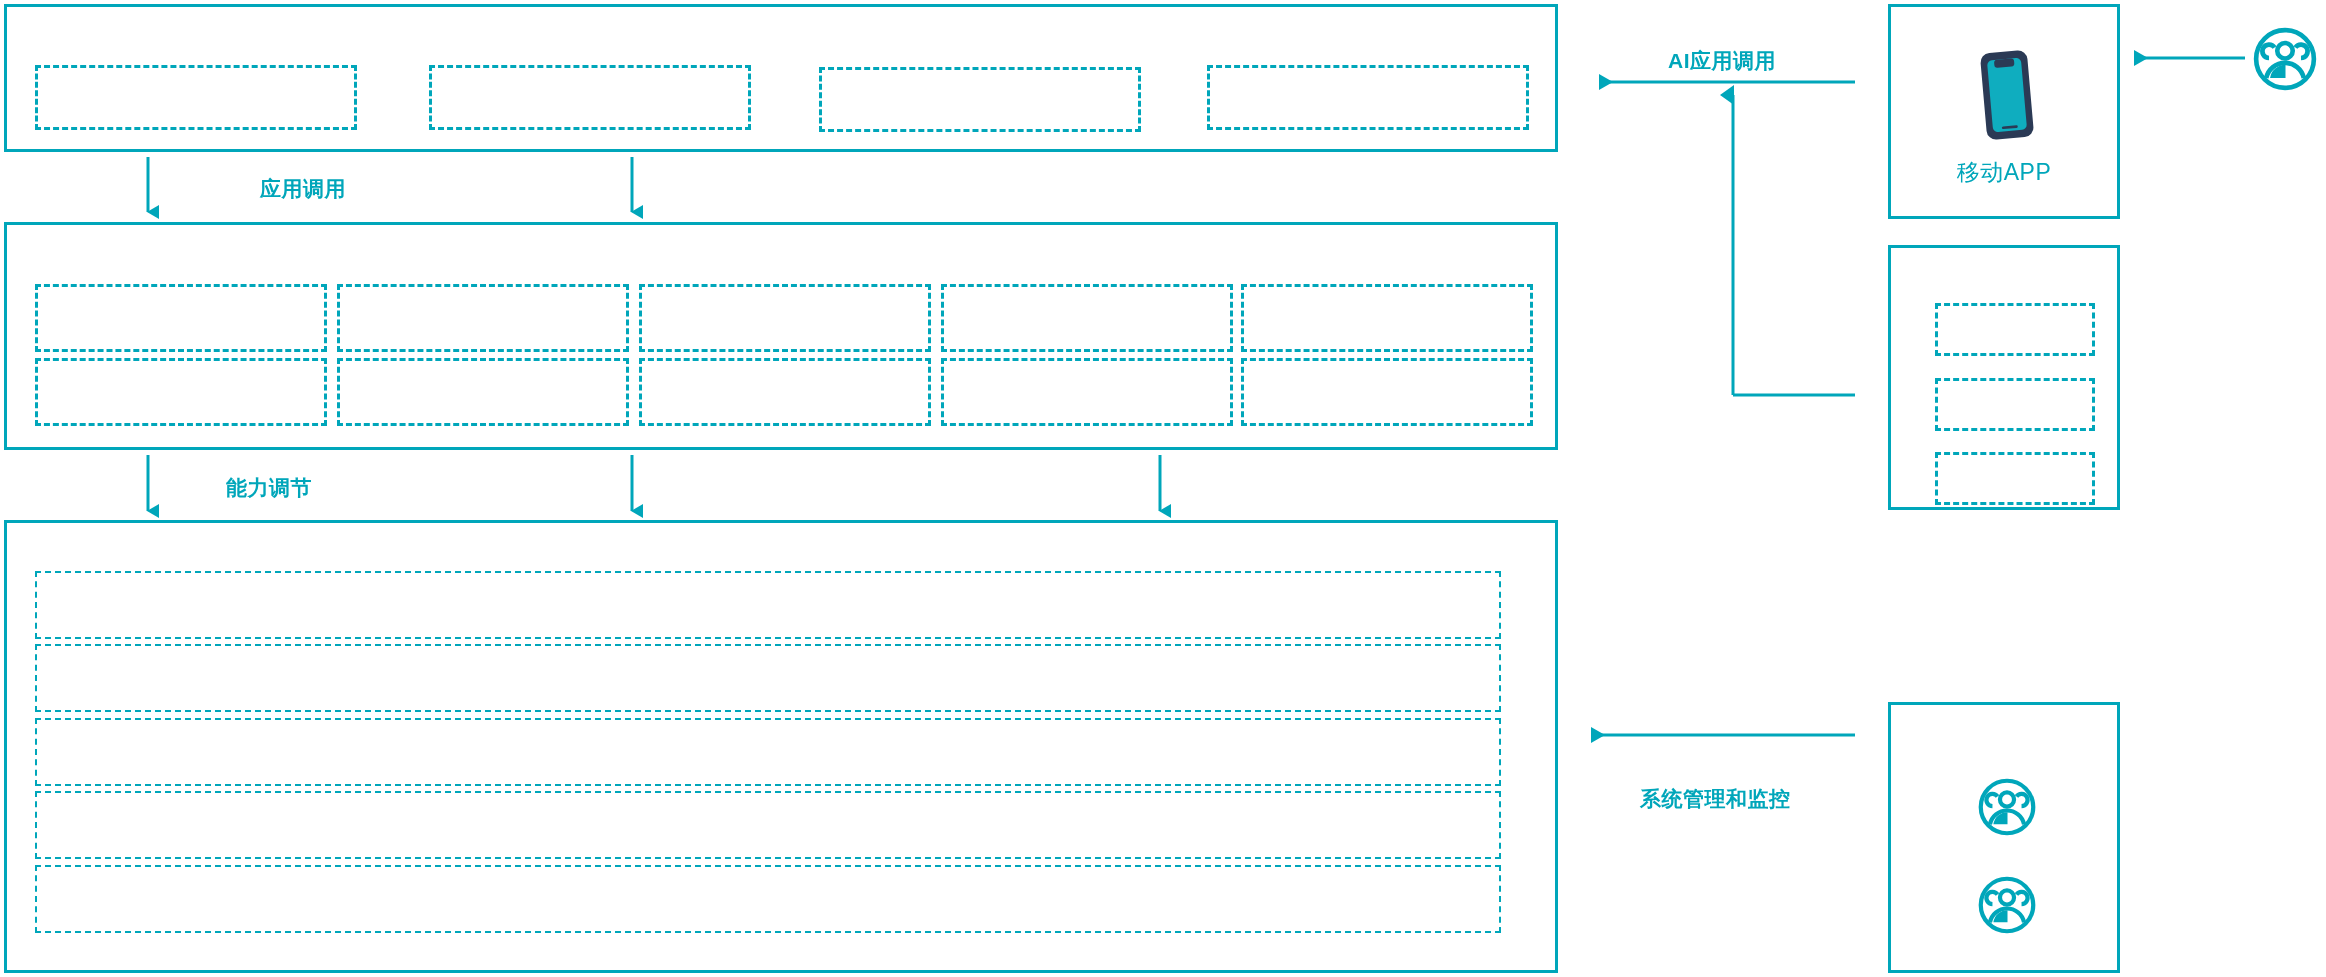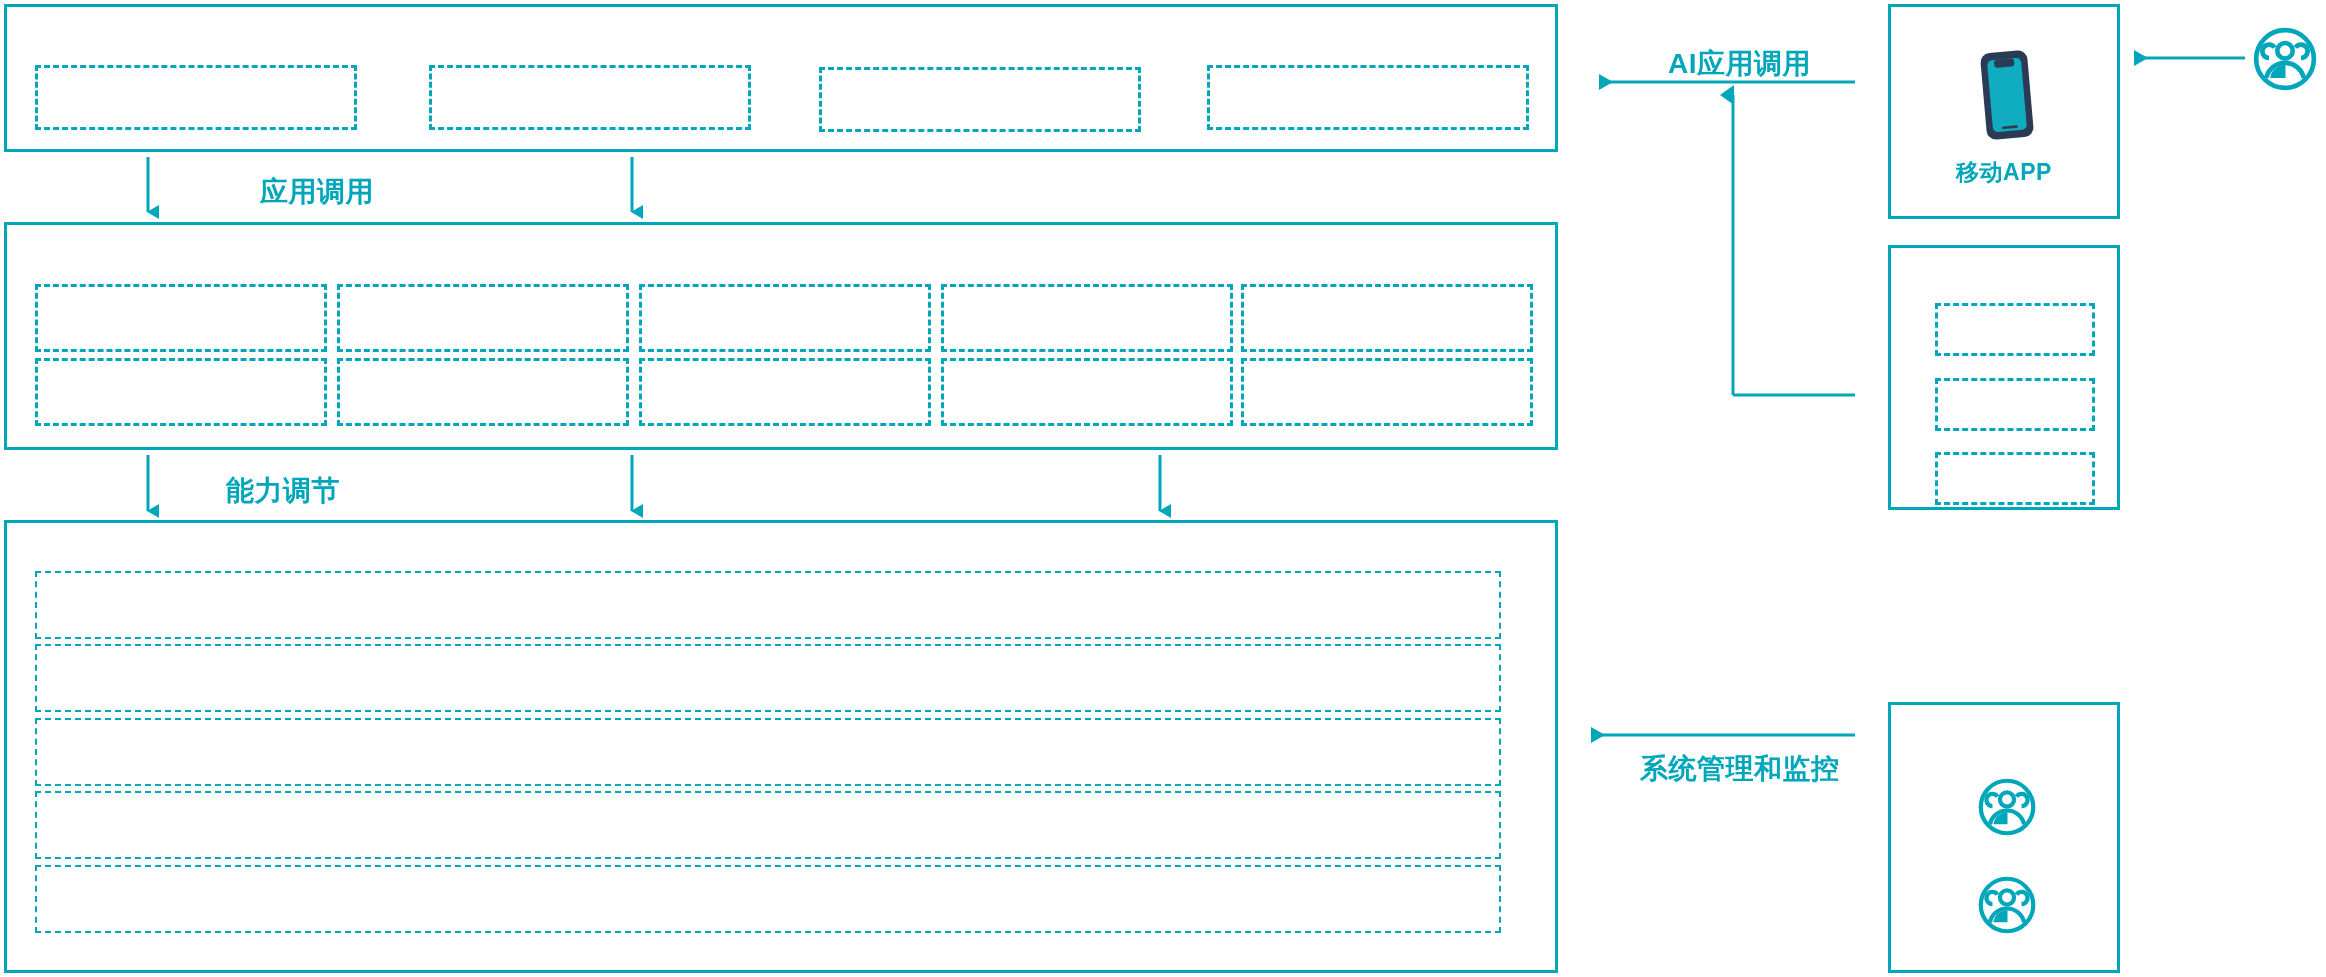--- a/index.html
+++ b/index.html
@@ -23,38 +23,38 @@
     border:3px dashed #00A6BA;
     background:transparent;
     box-sizing:border-box;
   }
   .dbox.fine{border-width:2px;}
 
   
   .label{
     position:absolute;
     color:#00A6BA;
-    font-size:28px;
+    font-size:21px;
     font-weight:bold;
     white-space:nowrap;
     letter-spacing:.5px;
     line-height:1;
   }
 
   
   .arrowlayer{position:absolute;left:0;top:0;width:2326px;height:977px;pointer-events:none;}
 
   
   .cardlabel{
     position:absolute;
     width:100%;
     text-align:center;
     color:#00A6BA;
     font-size:23px;
-    font-weight:bold;
+    font-weight:normal;
     letter-spacing:.5px;
   }
   .icon-wrap{position:absolute;}
 </style>
 </head>
 <body>
 
 <div class="stage">
 
   <svg class="arrowlayer" viewBox="0 0 2326 977" width="2326" height="977" xmlns="http://www.w3.org/2000/svg">
@@ -113,21 +113,21 @@
     <div class="dbox fine" style="left:28px;top:48px;width:1466px;height:68px;"></div>
     <div class="dbox fine" style="left:28px;top:121px;width:1466px;height:68px;"></div>
     <div class="dbox fine" style="left:28px;top:195px;width:1466px;height:68px;"></div>
     <div class="dbox fine" style="left:28px;top:268px;width:1466px;height:68px;"></div>
     <div class="dbox fine" style="left:28px;top:342px;width:1466px;height:68px;"></div>
   </div>
 
   <div class="label" style="left:232px;top:178px;margin-left:28px;">应用调用</div>
   <div class="label" style="left:226px;top:477px;">能力调节</div>
   <div class="label" style="left:1668px;top:50px;">AI应用调用</div>
-  <div class="label" style="left:1640px;top:755px;">系统管理和监控</div>
+  <div class="label" style="left:1640px;top:788px;">系统管理和监控</div>
 
   <div class="panel" style="left:1888px;top:4px;width:232px;height:215px;">
     <div class="icon-wrap" style="left:80px;top:38px;width:72px;height:100px;">
       <svg viewBox="0 0 72 100" width="72" height="100" xmlns="http://www.w3.org/2000/svg">
         <g transform="rotate(-5 36 50)">
           <rect x="14" y="8" width="44" height="84" rx="8" ry="8" fill="#2B3A55" stroke="#2B3A55" stroke-width="3"></rect>
           <rect x="19" y="14" width="34" height="72" rx="5" ry="5" fill="#0FADBF"></rect>
           <path d="M29,14 h14 a3,3 0 0 1 3,3 v2 a3,3 0 0 1 -3,3 h-14 a3,3 0 0 1 -3,-3 v-2 a3,3 0 0 1 3,-3 z" fill="#2B3A55"></path>
           <rect x="28" y="81" width="16" height="2.6" rx="1.3" fill="#2B3A55"></rect>
         </g>

